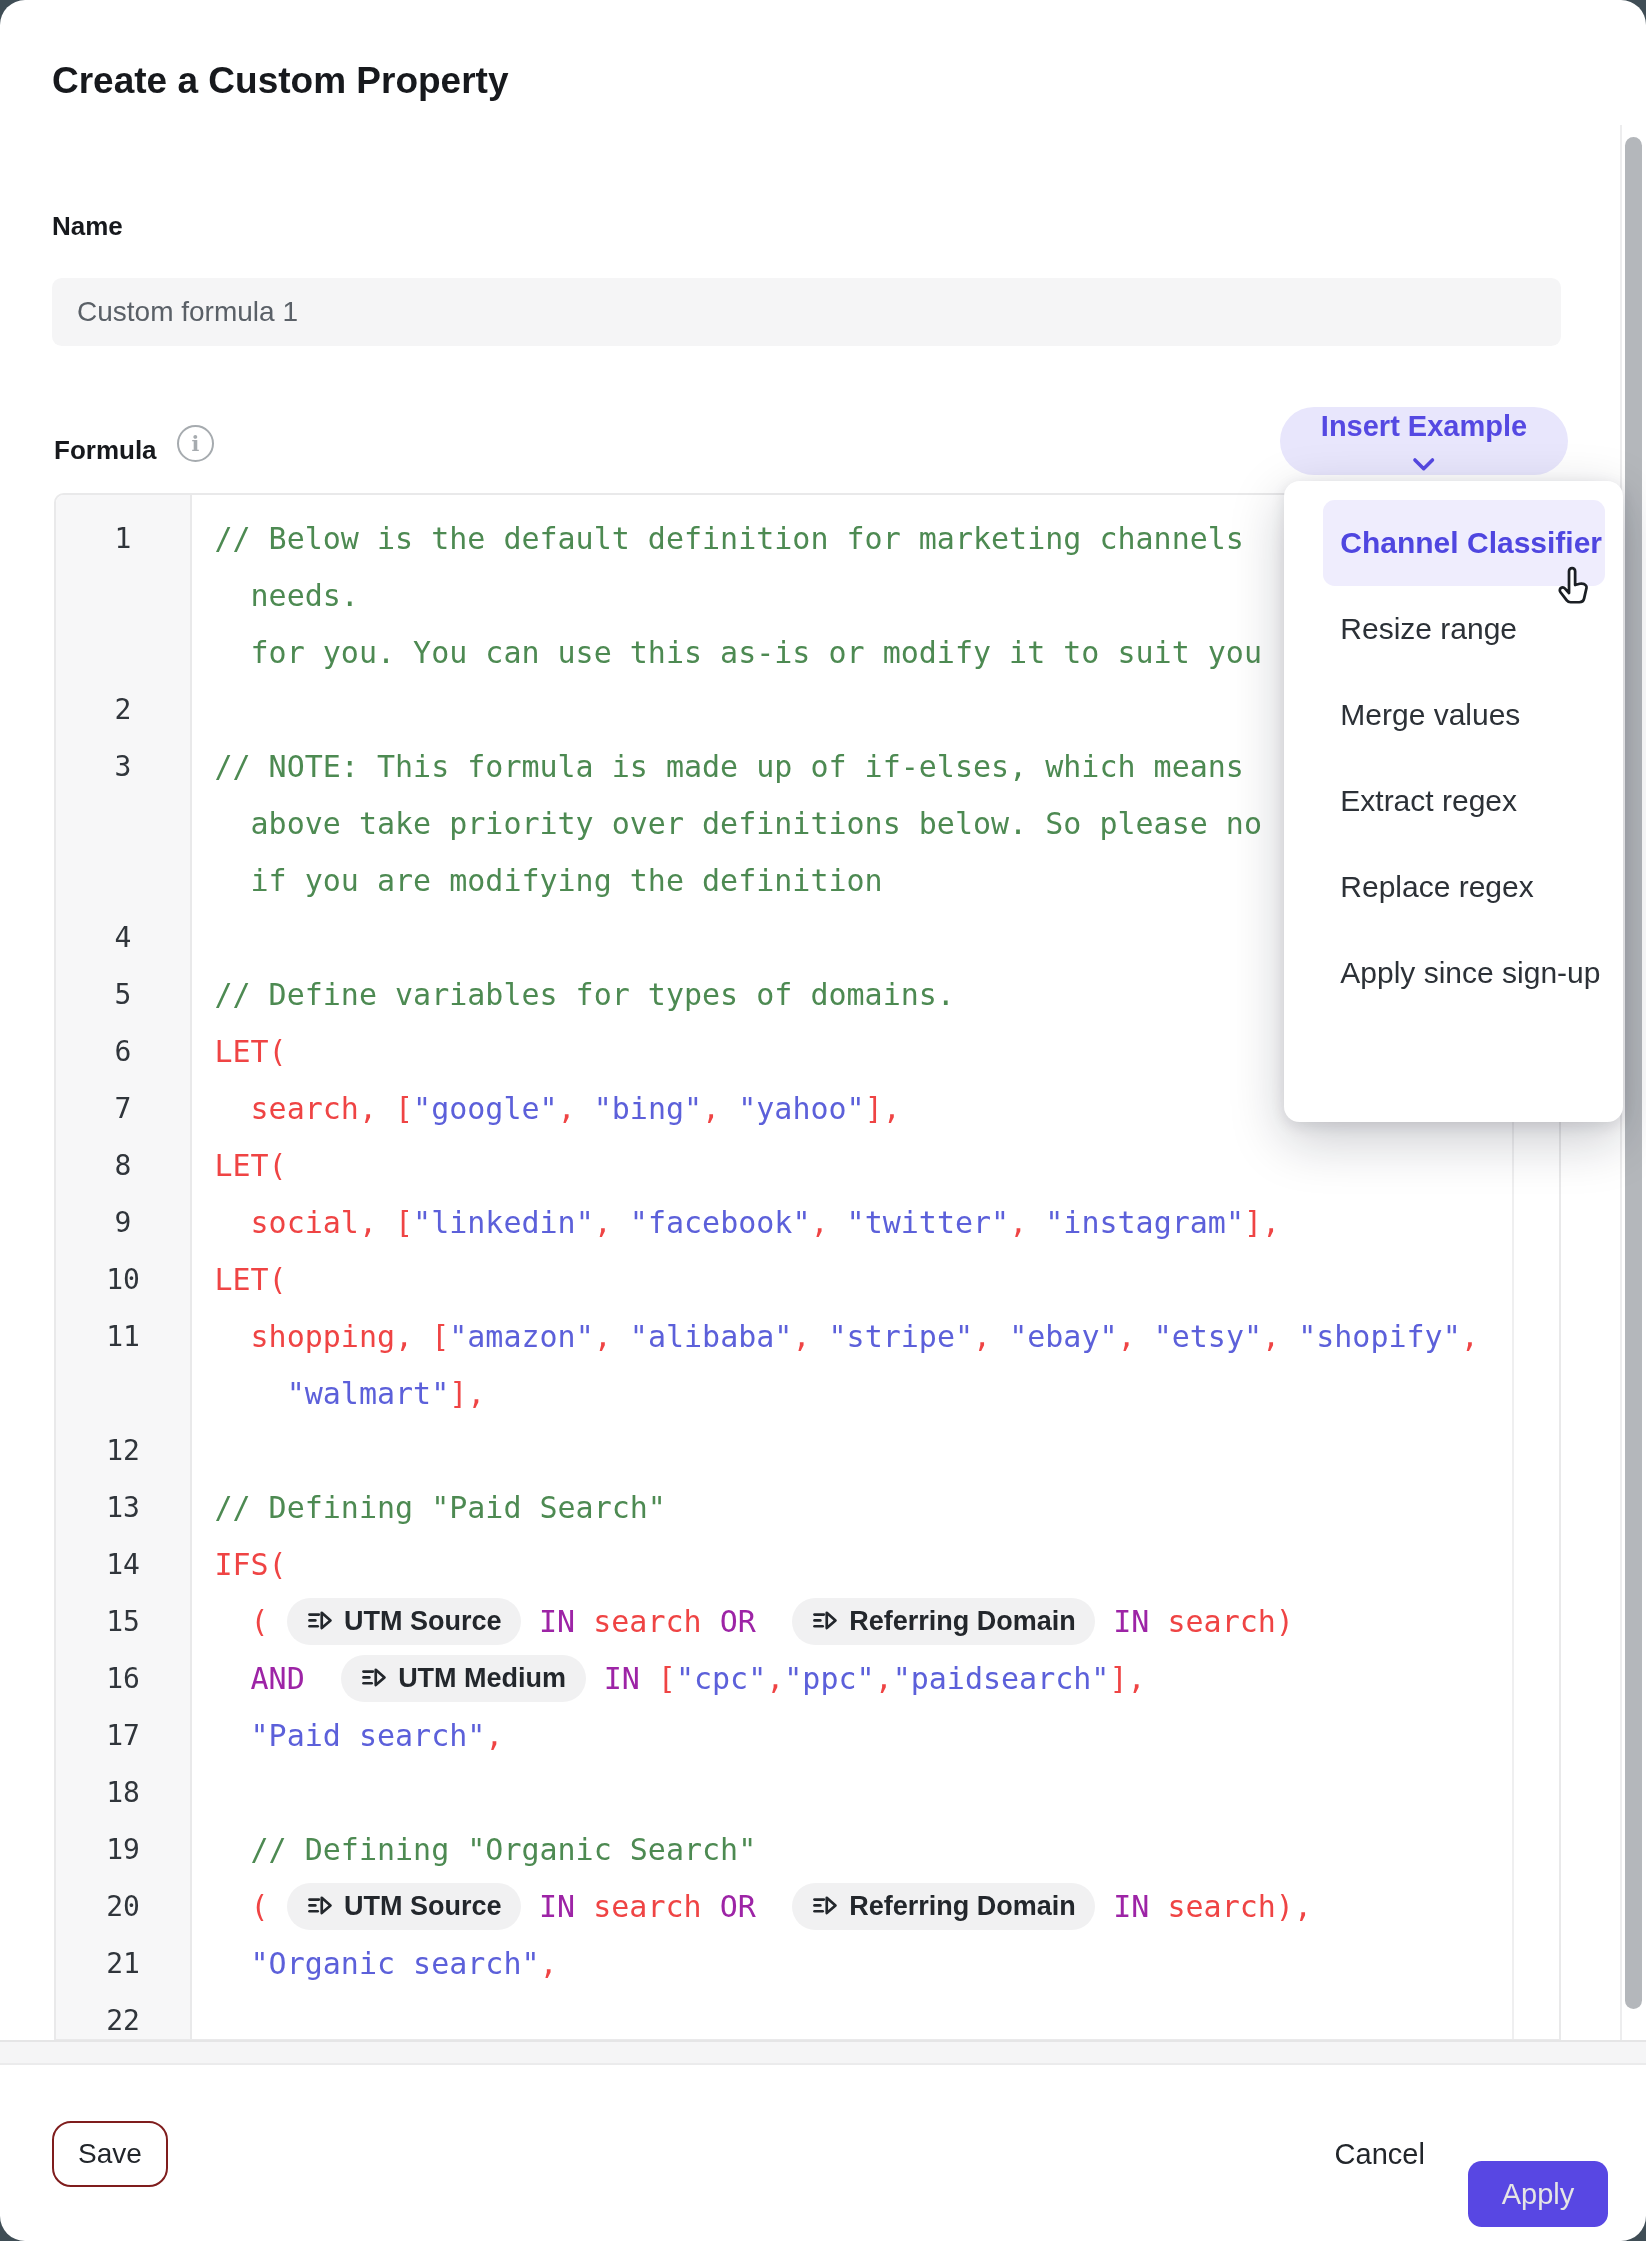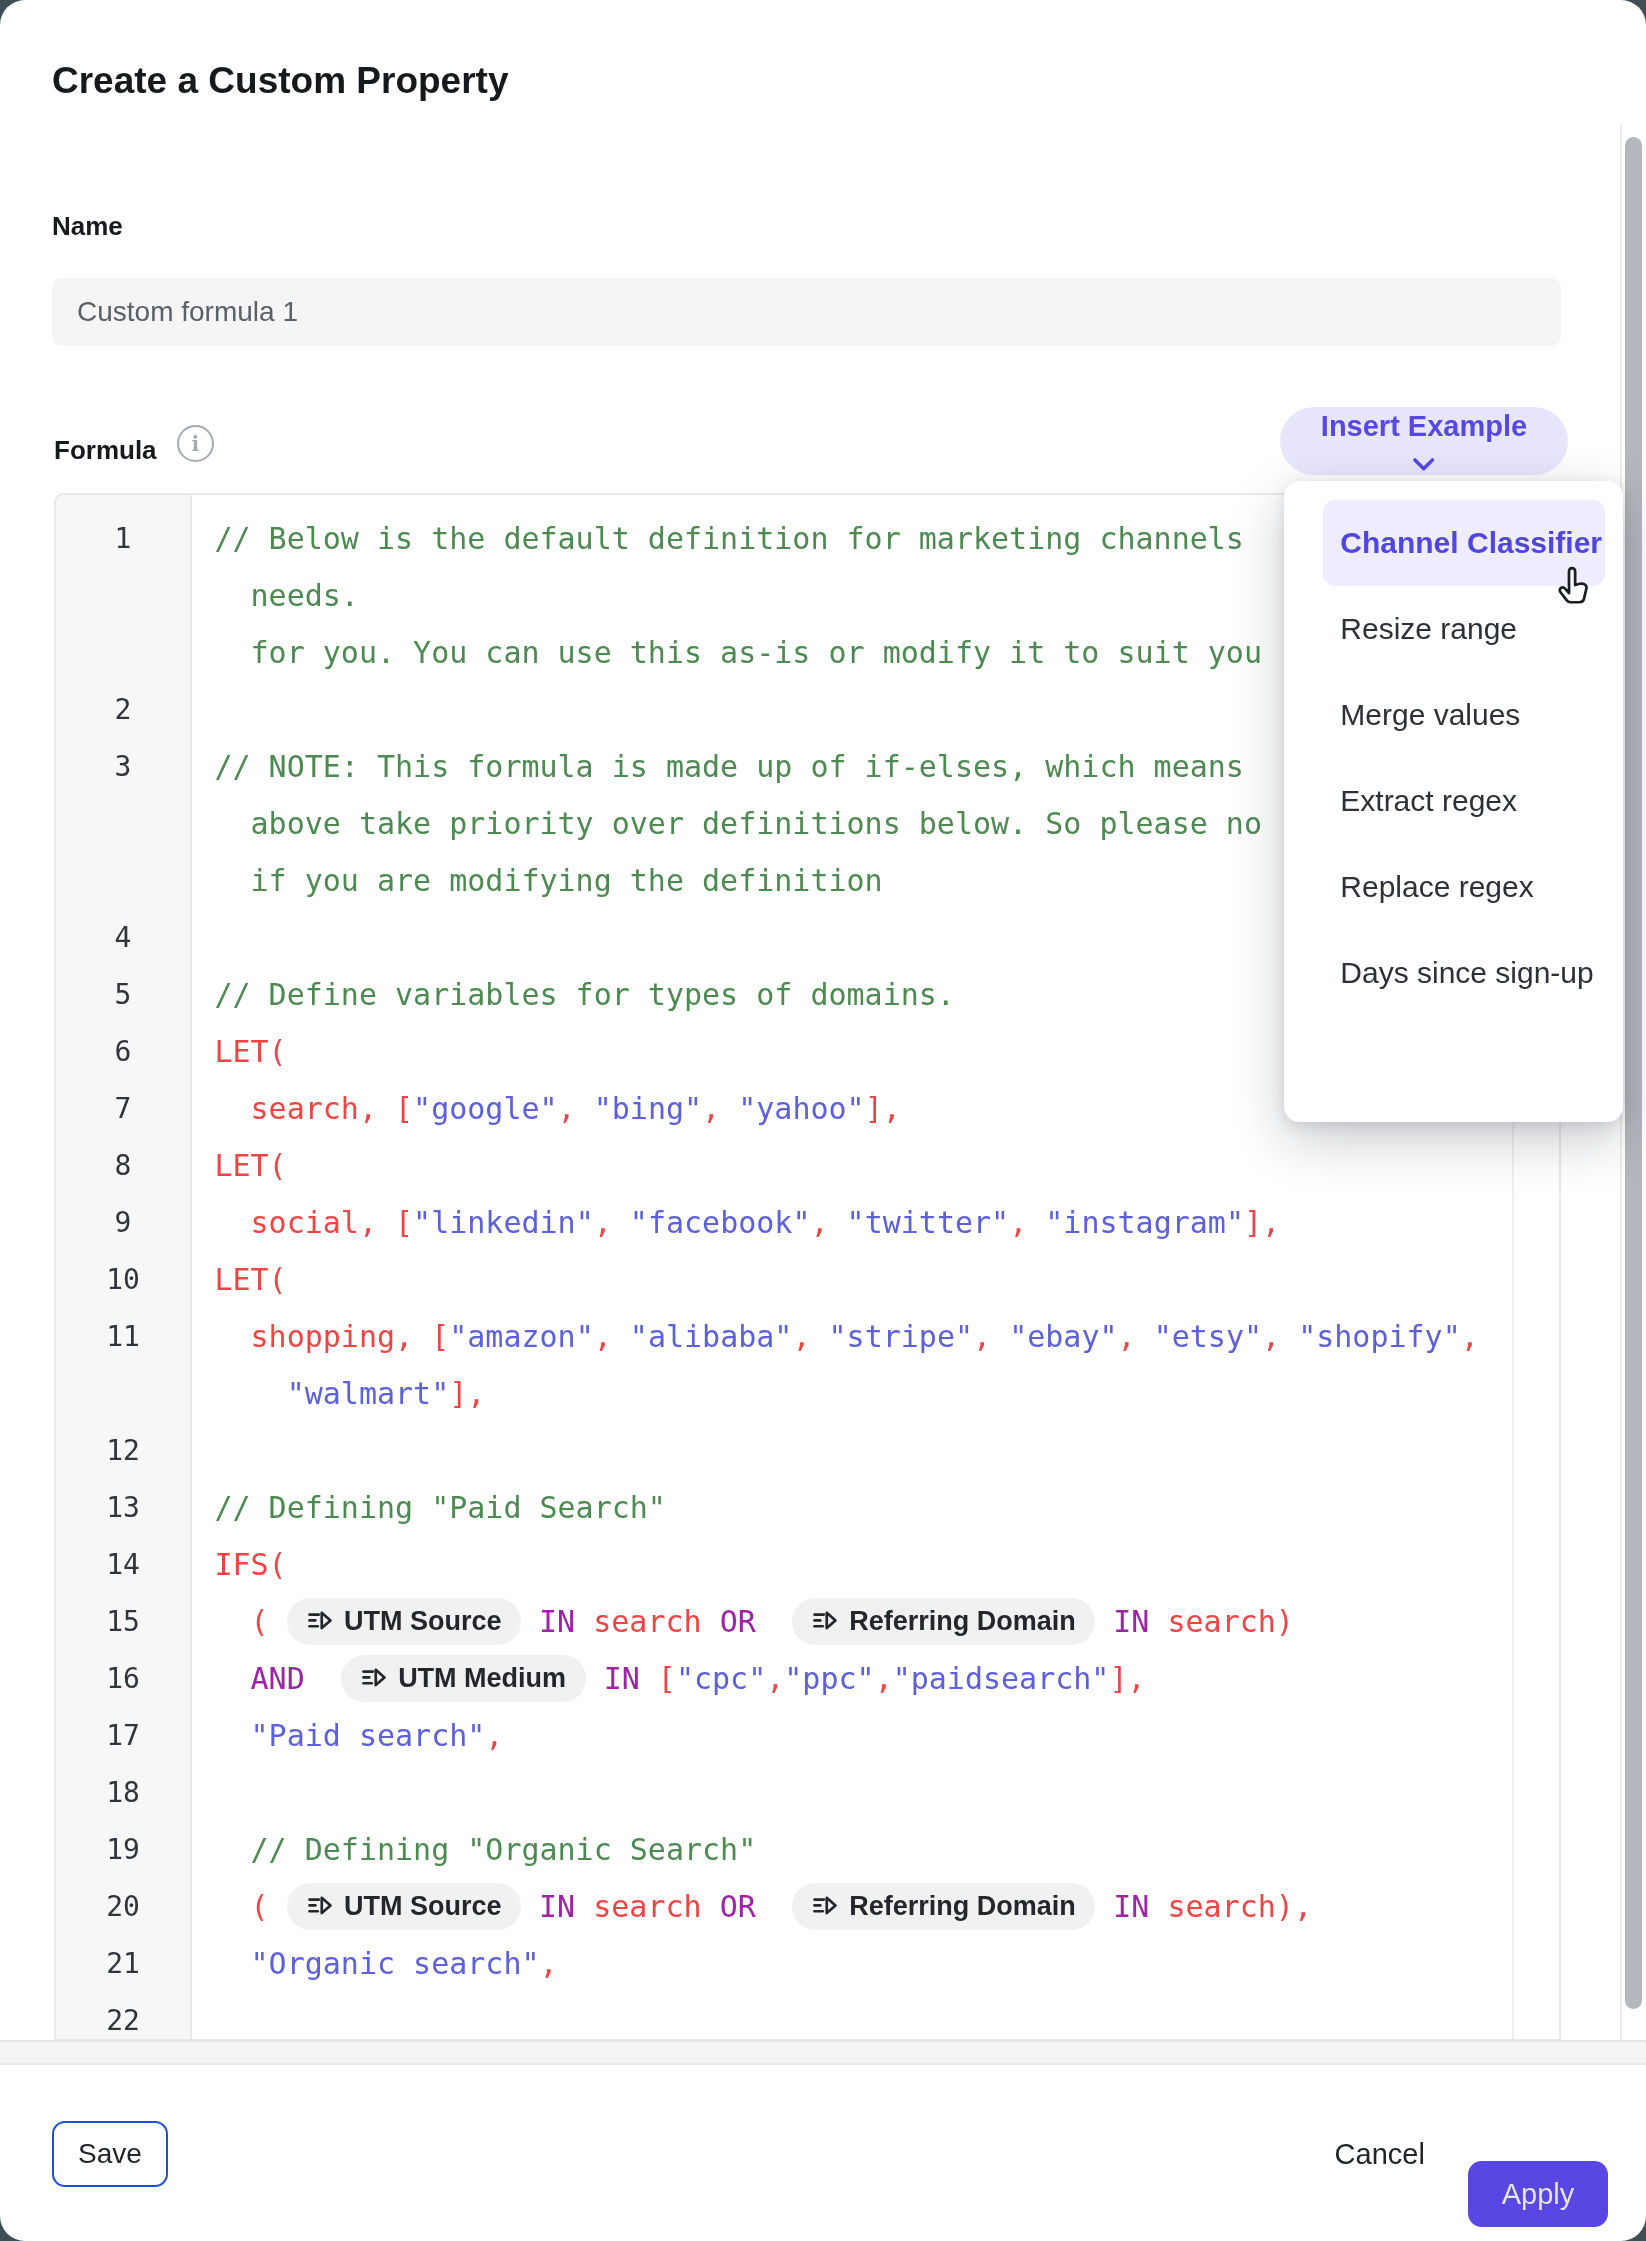--- a/index.html
+++ b/index.html
@@ -40,21 +40,21 @@
   .tok-s{color:#5c60da;}
   .tok-k{color:#9d24a6;}
   .chip{display:inline-flex;align-items:center;height:47px;padding:0 19.5px;border-radius:23.4px;
       background:#f1f1f2;font-family:Liberation Sans, sans-serif;font-weight:700;font-size:27px;
       color:#23272c;gap:9.8px;cursor:pointer;}
 
   
   .hband{position:absolute;left:0;top:2040px;width:1646px;height:25px;background:#f5f5f6;
       border-top:2px solid #e5e5e6;border-bottom:2px solid #ebebec;box-sizing:border-box;}
   .save-btn{position:absolute;left:52px;top:2121px;width:116px;height:66px;background:#fff;
-      border:2px solid #1d4ed8;border-radius:13px;font-size:28px;font-weight:500;color:#22262b;
+      border:2px solid #7f1d1d;border-radius:19px;font-size:28px;font-weight:500;color:#22262b;
       font-family:"Liberation Sans",sans-serif;cursor:pointer;}
   .cancel-btn{position:absolute;left:1319px;top:2121px;height:66px;padding:0 15.6px;background:transparent;
       border:none;font-size:29px;font-weight:500;color:#22262b;font-family:"Liberation Sans",sans-serif;cursor:pointer;}
   .apply-btn{position:absolute;left:1468px;top:2121px;width:140px;height:66px;background:#5847e3;
       border:none;border-radius:13.7px;font-size:29px;font-weight:500;color:#e5e5e5;
       font-family:"Liberation Sans",sans-serif;cursor:pointer;margin-top:40px;}
 
   
   .vtrack{position:absolute;left:1620px;top:125px;width:26px;height:1915px;background:#ffffff;
       border-left:2px solid #ededee;box-sizing:border-box;}
@@ -238,21 +238,21 @@
 
   <div class="vtrack"></div>
   <div class="vthumb"></div>
 
   <div class="dropdown" id="dropdown-menu">
       <div class="menu-item active">Channel Classifier</div>
       <div class="menu-item">Resize range</div>
       <div class="menu-item">Merge values</div>
       <div class="menu-item">Extract regex</div>
       <div class="menu-item">Replace regex</div>
-      <div class="menu-item">Days since sign-up</div>
+      <div class="menu-item">Apply since sign-up</div>
     </div>
 
   <svg class="cursor-icon" width="45" height="45" viewBox="0 0 28 28">
     <path d="M10 2.5c1.1 0 1.9.9 1.9 2v8.6l2.9-.8c.5-.1 1-.2 1.4-.1 1.6.2 3.1 1.2 2.8 2.6l-1.5 6.6c-.3 1.4-1.5 2.4-3 2.4h-5.4c-.9 0-1.8-.4-2.4-1.2l-4-5.2c-.7-.9-.3-2.3.8-2.7.7-.3 1.5-.1 2 .5l2.6 2.9V4.5c0-1.1.8-2 1.9-2z" fill="#ffffff" stroke="#1b1f24" stroke-width="1.7" stroke-linejoin="round"></path>
   </svg>
 
 </div>
 
 
 </body></html>

